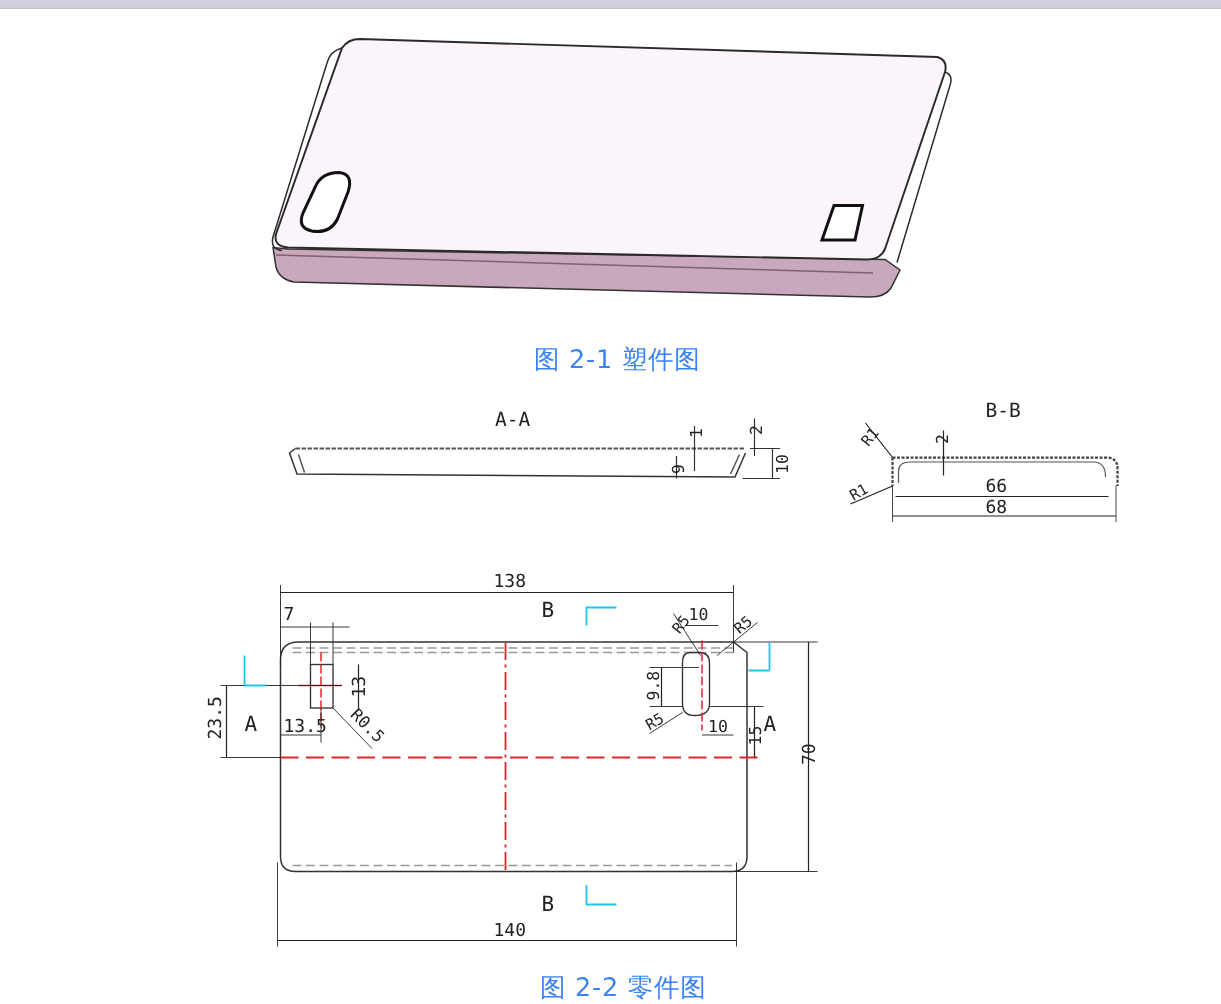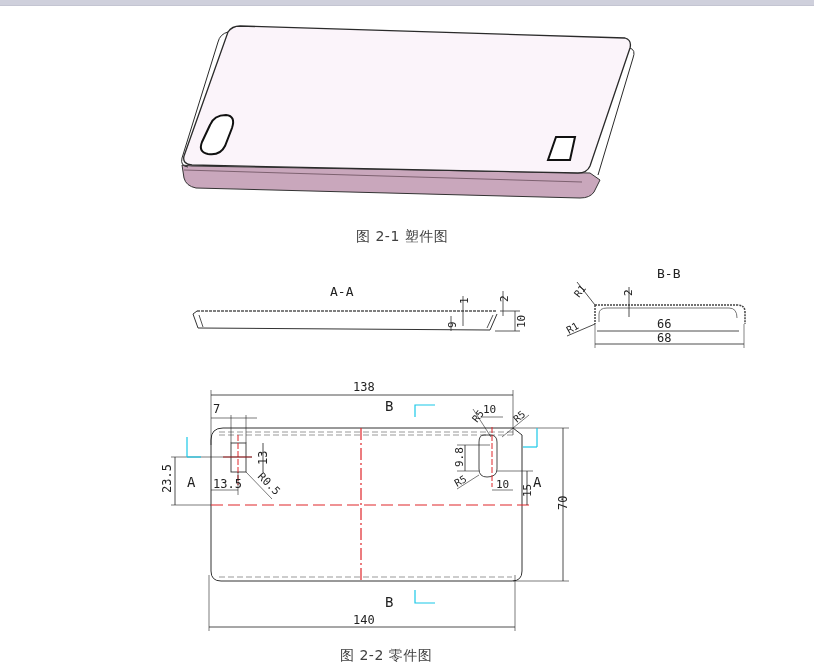--- a/index.html
+++ b/index.html
@@ -8,21 +8,21 @@
     background:#ffffff;
     font-family: "Liberation Sans", "DejaVu Sans", sans-serif;
   }
   .topbar {
     position:absolute; left:0; top:0; width:814px; height:5px;
     background:#cfd0dc; border-bottom:1px solid #c4c5d2;
   }
   .figure { position:absolute; }
   svg text { font-family: "DejaVu Sans Mono", "Liberation Mono", monospace; }
   .caption {
-    position:absolute; font-size:14px; color:#404040;
+    position:absolute; font-size:17px; color:#3b82f6;
     font-family: "DejaVu Sans", "Liberation Sans", sans-serif;
     letter-spacing:0.5px; white-space:nowrap;
   }
 </style>
 </head>
 <body>
 
 <div class="topbar"></div>
 
 <div class="figure" style="left:170px;top:20px;width:480px;height:185px;">
@@ -36,21 +36,21 @@
     <path d="M58 12 Q50 14 48 22 L12 138 Q10 146 18 147" fill="none" stroke="#2a2a2a" stroke-width="1"></path>
     <path d="M460 28 Q466 30 463 38 L428 155" fill="none" stroke="#2a2a2a" stroke-width="1"></path>
 
     <path d="M40 105 Q44 95 56 95 Q66 96 62 108 L55 126 Q50 136 38 134 Q28 132 32 122 Z" fill="#fff" stroke="#111" stroke-width="2"></path>
 
     <path d="M386 117 L405 117 L400 140 L378 140 Z" fill="#fff" stroke="#111" stroke-width="2"></path>
   </svg>
 </div>
 <div class="caption" style="left:356px;top:228px;">图 2-1  塑件图</div>
 
-<div class="figure" style="left:185px;top:276px;width:345px;height:60px;">
+<div class="figure" style="left:185px;top:264px;width:345px;height:60px;">
   <svg width="345" height="60" viewBox="0 0 345 60">
     <text x="145" y="20" font-size="13" fill="#222">A-A</text>
     <line x1="12" y1="35" x2="312" y2="35" stroke="#555" stroke-width="1.4" stroke-dasharray="3,1"></line>
     <path d="M12 35 L8 38 L13 52 L305 54 L312 38" fill="none" stroke="#333" stroke-width="1"></path>
     <path d="M14 39 L18 51" stroke="#555"></path>
     <path d="M308 39 L302 52" stroke="#555"></path>
     <line x1="315" y1="35" x2="335" y2="35" stroke="#333" stroke-width="0.8"></line>
     <line x1="310" y1="55" x2="335" y2="55" stroke="#333" stroke-width="0.8"></line>
     <line x1="330" y1="35" x2="330" y2="55" stroke="#333" stroke-width="0.8"></line>
     <line x1="278" y1="20" x2="278" y2="50" stroke="#333" stroke-width="0.8"></line>
@@ -77,21 +77,21 @@
     <line x1="10" y1="74" x2="38" y2="62" stroke="#222" stroke-width="0.8"></line>
     <line x1="72" y1="25" x2="72" y2="55" stroke="#222" stroke-width="0.8"></line>
     <text x="100" y="66" font-size="12" fill="#222">66</text>
     <text x="100" y="80" font-size="12" fill="#222">68</text>
     <text x="75" y="34" font-size="11" fill="#222" transform="rotate(-90 75 34)">2</text>
     <text x="22" y="36" font-size="10" fill="#222" transform="rotate(-52 22 36)">R1</text>
     <text x="12" y="72" font-size="10" fill="#222" transform="rotate(-30 12 72)">R1</text>
   </svg>
 </div>
 
-<div class="figure" style="left:157px;top:375px;width:420px;height:265px;">
+<div class="figure" style="left:133px;top:375px;width:420px;height:265px;">
   <svg width="420" height="265" viewBox="0 0 420 265">
 
     <path d="M54 65 Q54 53 66 53 L356 53 L365 60 L365 196 Q365 206 355 206 L64 206 Q54 206 54 196 Z" fill="none" stroke="#333" stroke-width="1"></path>
     <line x1="62" y1="57" x2="356" y2="57" stroke="#999" stroke-width="1" stroke-dasharray="6,3"></line>
     <line x1="62" y1="60" x2="356" y2="60" stroke="#999" stroke-width="1" stroke-dasharray="6,3"></line>
     <line x1="62" y1="202" x2="355" y2="202" stroke="#999" stroke-width="1" stroke-dasharray="6,3"></line>
 
     <line x1="54" y1="130" x2="372" y2="130" stroke="#e0262b" stroke-width="1.2" stroke-dasharray="12,5"></line>
     <line x1="204" y1="53" x2="204" y2="206" stroke="#e0262b" stroke-width="1.2" stroke-dasharray="12,3,2,3"></line>
 
@@ -154,13 +154,13 @@
     <text x="306" y="92" font-size="11" fill="#222" transform="rotate(-90 306 92)">9.8</text>
     <text x="339" y="113" font-size="11" fill="#222">10</text>
     <text x="374" y="122" font-size="11" fill="#222" transform="rotate(-90 374 122)">15</text>
 
     <text x="30" y="112" font-size="14" fill="#222" font-family="Liberation Serif, serif">A</text>
     <text x="376" y="112" font-size="14" fill="#222" font-family="Liberation Serif, serif">A</text>
     <text x="228" y="36" font-size="14" fill="#222" font-family="Liberation Serif, serif">B</text>
     <text x="228" y="232" font-size="14" fill="#222" font-family="Liberation Serif, serif">B</text>
   </svg>
 </div>
-<div class="caption" style="left:340px;top:647px;">图 2-2  零件图</div>
+<div class="caption" style="left:360px;top:647px;">图 2-2  零件图</div>
 
 </body></html>

